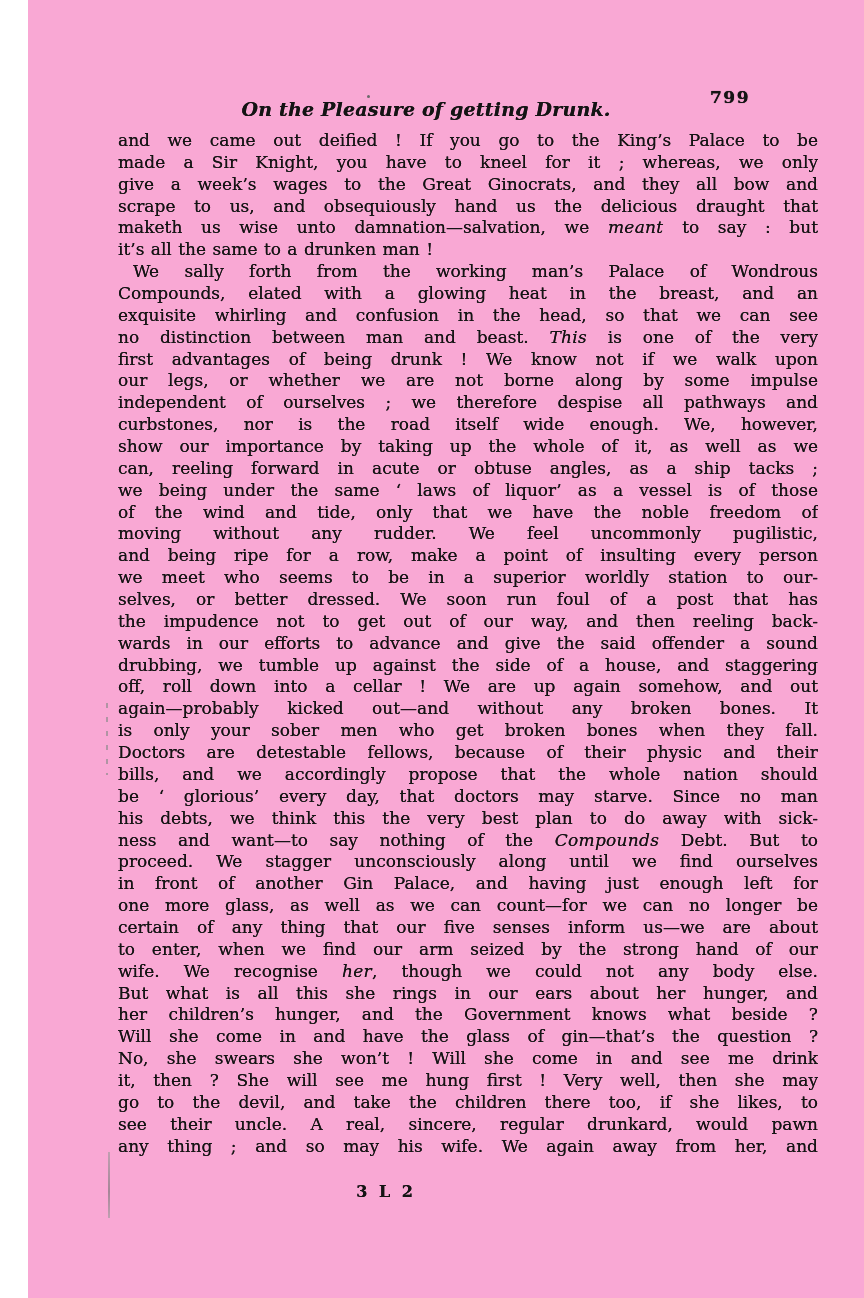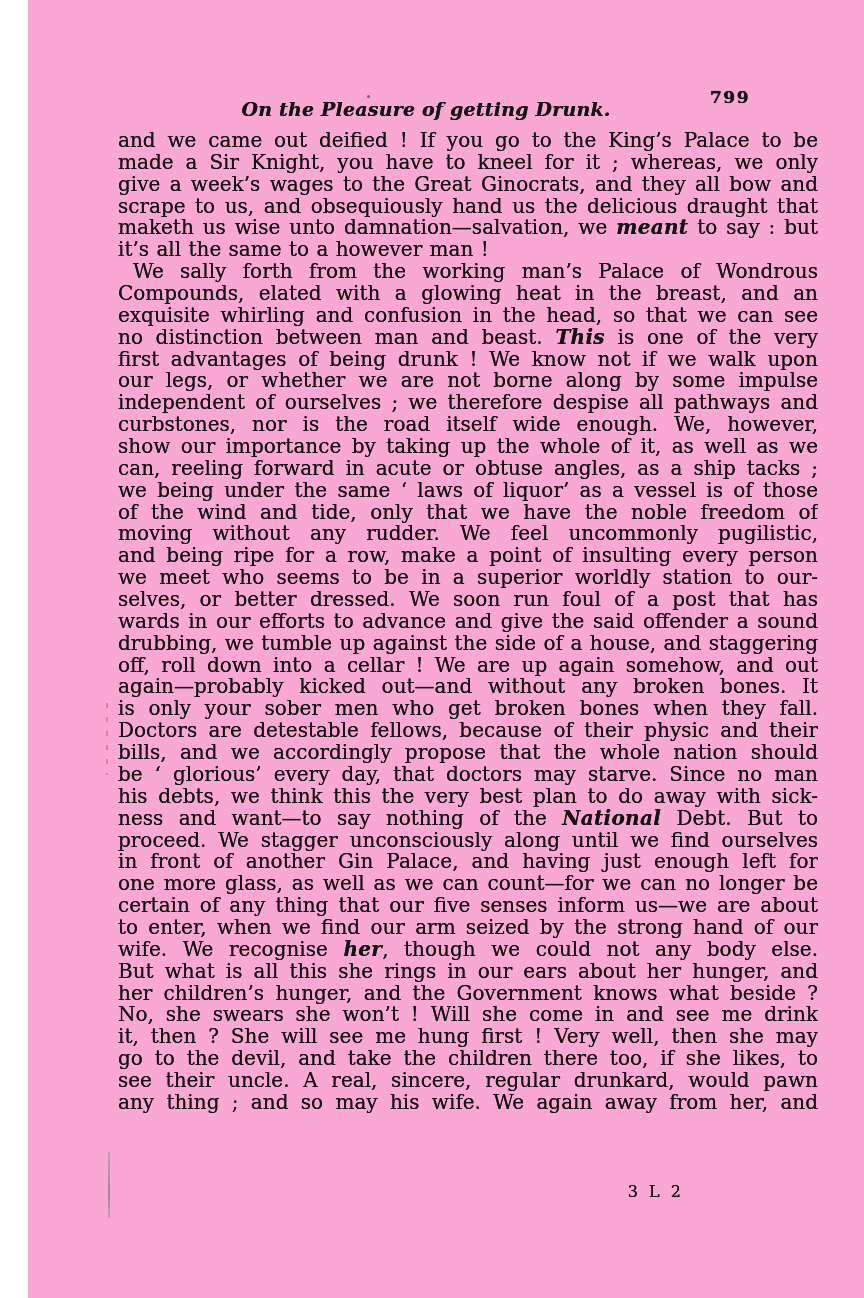--- a/index.html
+++ b/index.html
@@ -36,48 +36,47 @@
     font-weight: bold;
     font-size: 17px;
     letter-spacing: 1.5px;
     text-shadow: 0 0 0.7px rgba(10,10,10,0.95);
   }
   .body-text {
     position: absolute;
     top: 130px;
     left: 90px;
     width: 700px;
-    font-size: 20px;
+    font-size: 17px;
     line-height: 21.87px;
     text-shadow: 0 0 0.6px rgba(10,10,10,0.85);
     word-spacing: 1px;
   }
   .line {
     height: 21.87px;
     overflow: hidden;
     text-align: justify;
     text-align-last: justify;
   }
   .line.para-end {
     text-align-last: left;
   }
   .line.indent {
     text-indent: 15px;
   }
   .line i {
     letter-spacing: 0.3px;
-    font-weight: bold;
   }
   .signature-mark {
     position: absolute;
     top: 1182px;
-    left: 96px;
+    left: 78px;
     width: 560px;
-    text-align: right;
-    font-weight: normal;
+    text-align: center;
+    font-weight: bold;
     font-size: 16px;
     letter-spacing: 3px;
     text-shadow: 0 0 0.6px rgba(10,10,10,0.9);
   }
   
   .artifact-dashes {
     position: absolute;
     left: 78px;
     top: 703px;
     width: 2px;
@@ -114,55 +113,57 @@
   <div class="running-head">On the Pleasure of getting Drunk.</div>
 
   <div class="page-number">799</div>
 
   <div class="body-text">
       <div class="line">and we came out deified !  If you go to the King’s Palace to be</div>
       <div class="line">made a Sir Knight, you have to kneel for it ; whereas, we only</div>
       <div class="line">give a week’s wages to the Great Ginocrats, and they all bow and</div>
       <div class="line">scrape to us, and obsequiously hand us the delicious draught that</div>
       <div class="line">maketh us wise unto damnation—salvation, we <i>meant</i> to say : but</div>
-      <div class="line para-end">it’s all the same to a however man !</div>
+      <div class="line para-end">it’s all the same to a drunken man !</div>
       <div class="line indent">We sally forth from the working man’s Palace of Wondrous</div>
       <div class="line">Compounds, elated with a glowing heat in the breast, and an</div>
       <div class="line">exquisite whirling and confusion in the head, so that we can see</div>
       <div class="line">no distinction between man and beast.  <i>This</i> is one of the very</div>
       <div class="line">first advantages of being drunk !  We know not if we walk upon</div>
       <div class="line">our legs, or whether we are not borne along by some impulse</div>
       <div class="line">independent of ourselves ; we therefore despise all pathways and</div>
       <div class="line">curbstones, nor is the road itself wide enough.  We, however,</div>
       <div class="line">show our importance by taking up the whole of it, as well as we</div>
       <div class="line">can, reeling forward in acute or obtuse angles, as a ship tacks ;</div>
       <div class="line">we being under the same ‘ laws of liquor’ as a vessel is of those</div>
       <div class="line">of the wind and tide, only that we have the noble freedom of</div>
       <div class="line">moving without any rudder.  We feel uncommonly pugilistic,</div>
       <div class="line">and being ripe for a row, make a point of insulting every person</div>
       <div class="line">we meet who seems to be in a superior worldly station to our-</div>
       <div class="line">selves, or better dressed.  We soon run foul of a post that has</div>
+      <div class="line">the impudence not to get out of our way, and then reeling back-</div>
       <div class="line">wards in our efforts to advance and give the said offender a sound</div>
       <div class="line">drubbing, we tumble up against the side of a house, and staggering</div>
       <div class="line">off, roll down into a cellar !  We are up again somehow, and out</div>
       <div class="line">again—probably kicked out—and without any broken bones.  It</div>
       <div class="line">is only your sober men who get broken bones when they fall.</div>
       <div class="line">Doctors are detestable fellows, because of their physic and their</div>
       <div class="line">bills, and we accordingly propose that the whole nation should</div>
       <div class="line">be ‘ glorious’ every day, that doctors may starve.  Since no man</div>
       <div class="line">his debts, we think this the very best plan to do away with sick-</div>
-      <div class="line">ness and want—to say nothing of the <i>National</i> Debt.  But to</div>
+      <div class="line">ness and want—to say nothing of the <i>Compounds</i> Debt.  But to</div>
       <div class="line">proceed.  We stagger unconsciously along until we find ourselves</div>
       <div class="line">in front of another Gin Palace, and having just enough left for</div>
       <div class="line">one more glass, as well as we can count—for we can no longer be</div>
       <div class="line">certain of any thing that our five senses inform us—we are about</div>
       <div class="line">to enter, when we find our arm seized by the strong hand of our</div>
       <div class="line">wife.  We recognise <i>her</i>, though we could not any body else.</div>
       <div class="line">But what is all this she rings in our ears about her hunger, and</div>
       <div class="line">her children’s hunger, and the Government knows what beside ?</div>
+      <div class="line">Will she come in and have the glass of gin—that’s the question ?</div>
       <div class="line">No, she swears she won’t !  Will she come in and see me drink</div>
       <div class="line">it, then ?  She will see me hung first !  Very well, then she may</div>
       <div class="line">go to the devil, and take the children there too, if she likes, to</div>
       <div class="line">see their uncle.  A real, sincere, regular drunkard, would pawn</div>
       <div class="line">any thing ; and so may his wife.  We again away from her, and</div>
     </div>
 
   <div class="artifact-dashes"></div>
   <div class="artifact-line"></div>
 

